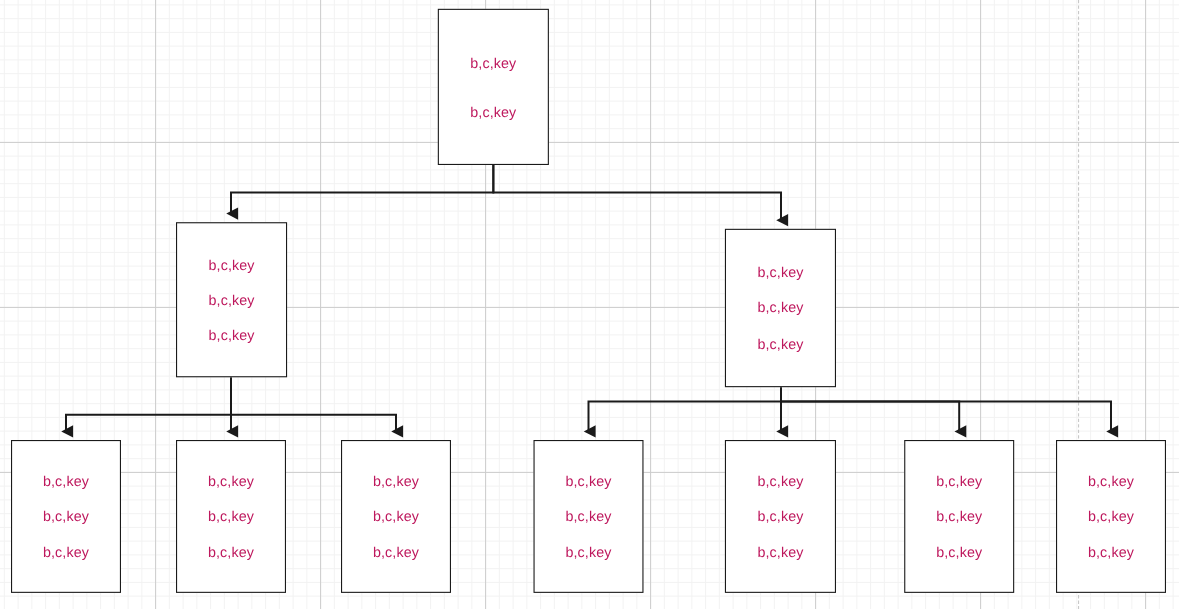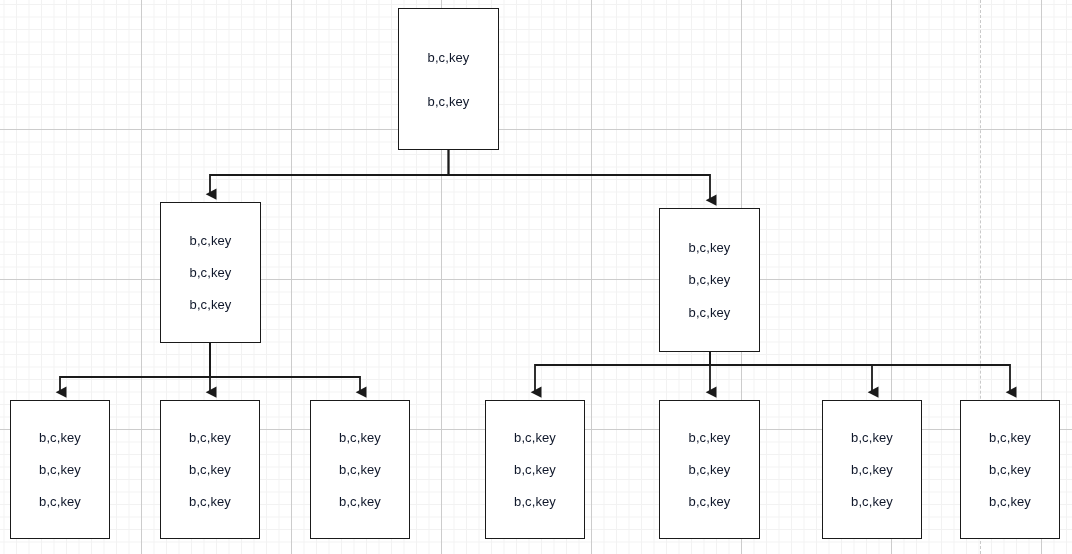--- a/index.html
+++ b/index.html
@@ -57,21 +57,21 @@
     border: 1.6px solid #1a1a1a;
     display: flex;
     flex-direction: column;
     justify-content: space-around;
     align-items: center;
     z-index: 3;
   }
   .node .row {
     font-size: 13px;
     line-height: 15px;
-    color: #0f172a;
+    color: #be185d;
     letter-spacing: 0.1px;
     white-space: nowrap;
   }
   .node.lines2 .row { margin: 0; }
 </style>
 </head>
 <body>
 
 <div id="canvas">
 

